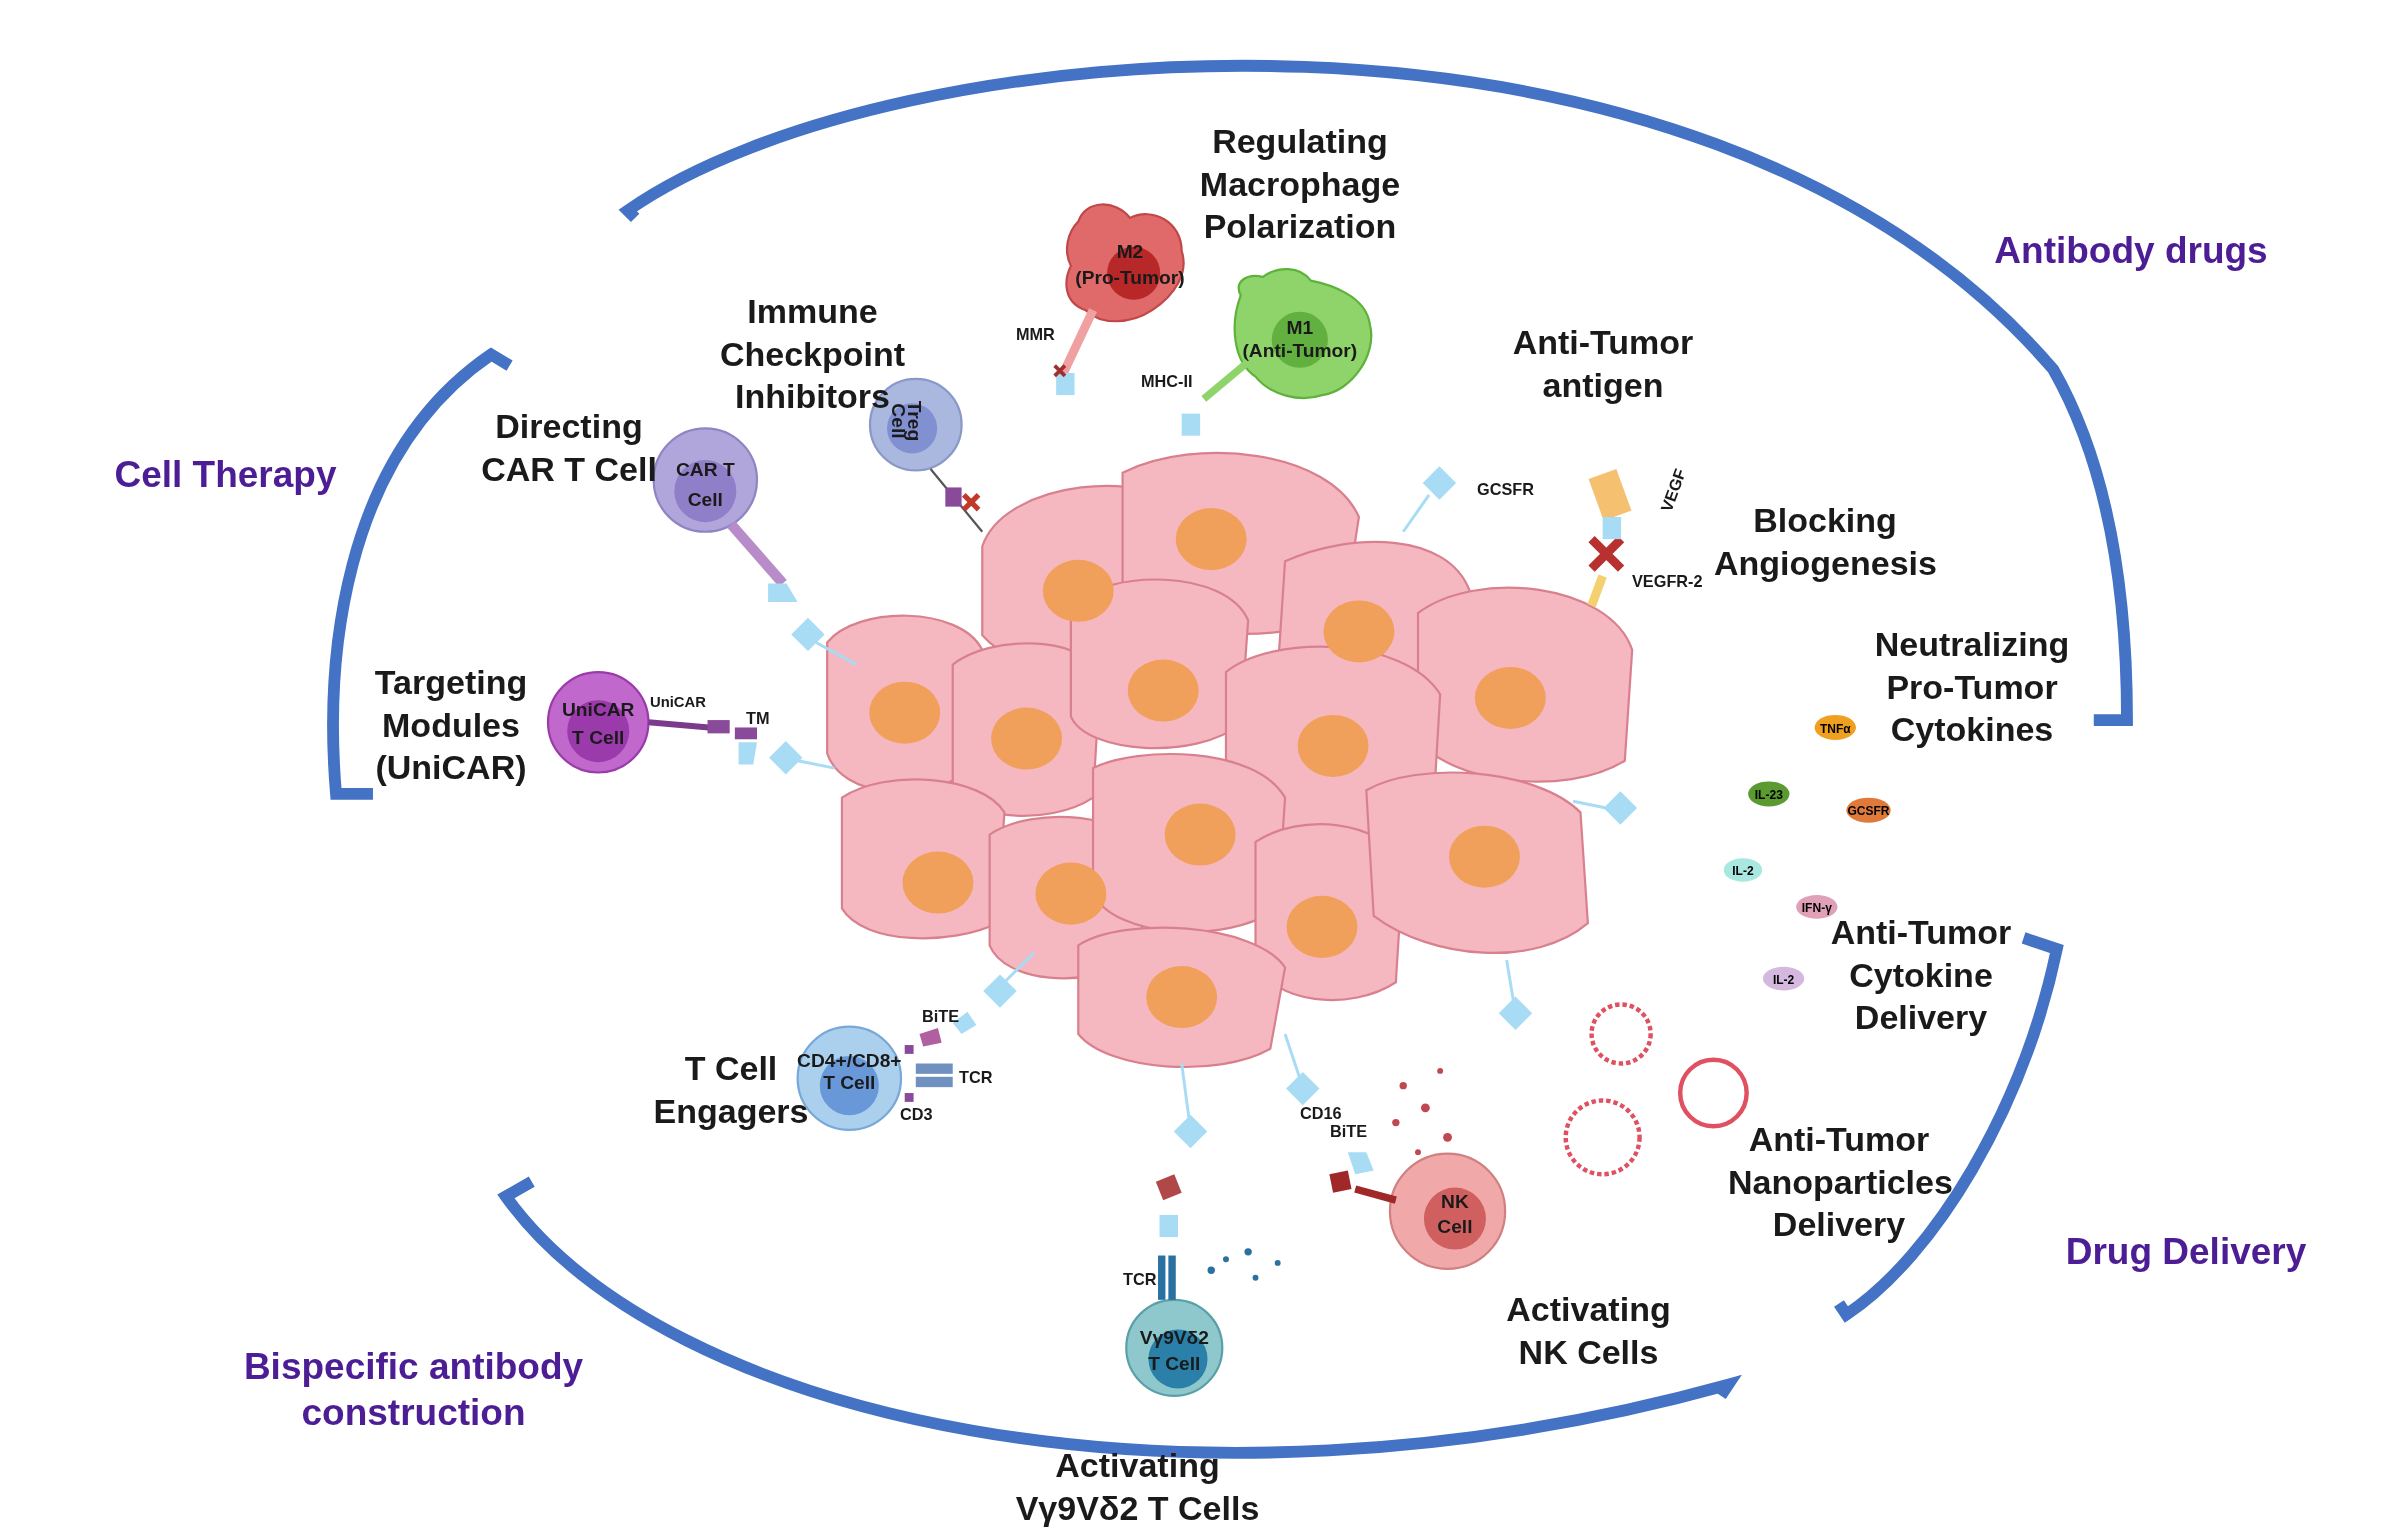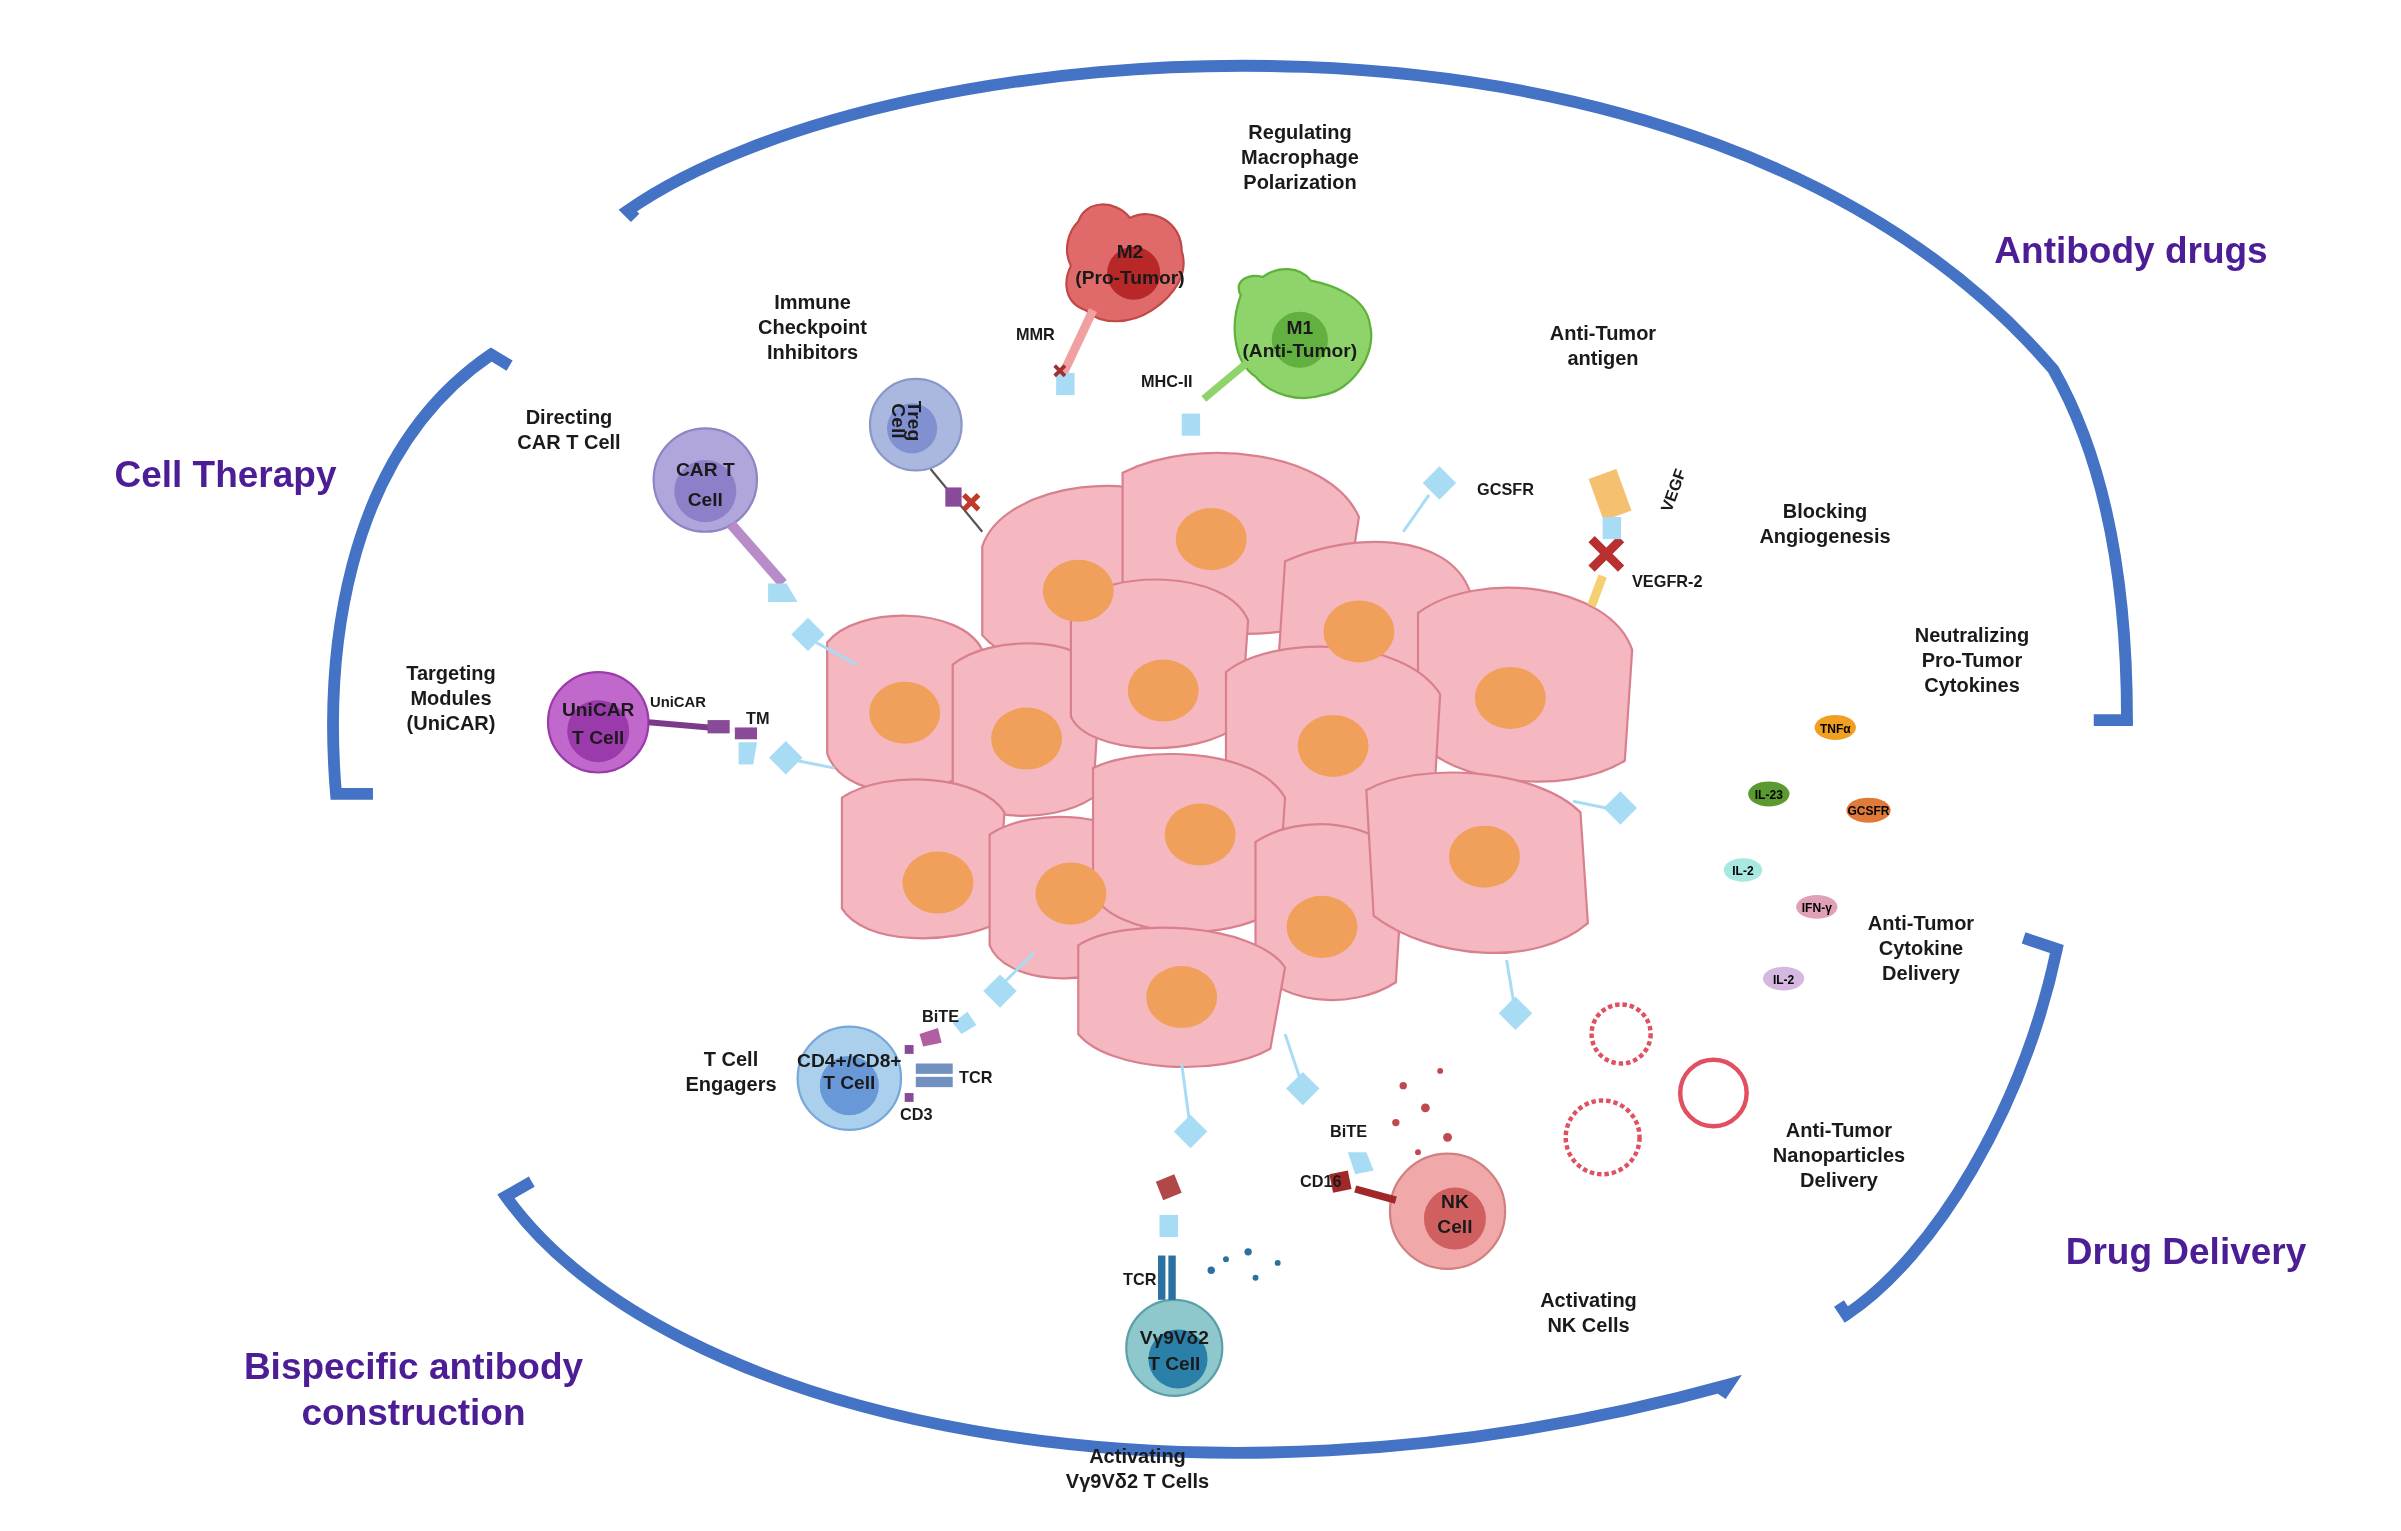--- a/index.html
+++ b/index.html
@@ -1,20 +1,20 @@
 <!DOCTYPE html>
 <html style="font-size:11.8px"><head>
 <meta charset="utf-8">
 <style>
   html,body{margin:0;padding:0;background:#ffffff;}
   body{width:2401px;height:1531px;position:relative;overflow:hidden;font-family:"Liberation Sans","DejaVu Sans",sans-serif;}
   svg{position:absolute;left:0;top:0;}
   .lbl{position:absolute;text-align:center;color:#1a1a1a;font-weight:bold;line-height:1.25;white-space:pre-line;}
   .sec{font-size:37px;font-weight:bold;color:#4c1d95;}
-  .sub{font-size:20px;}
+  .sub{font-size:34px;}
   .tiny{font-size:16.3px;font-weight:bold;}
   .cell-t{font-size:26px;font-weight:bold;text-anchor:middle;fill:#1a1a1a;}
 </style>
 </head>
 <body>
 
 <svg width="2401" height="1531" viewBox="0 0 3251 2073">
 
   <path d="M860 295 L850 285 C1200 40 2300 -60 2780 500 C2860 640 2880 820 2880 975 L2835 975" fill="none" stroke="#4472c4" stroke-width="16"></path>
   <path d="M690 495 L665 480 C460 620 440 900 455 1075 L505 1075" fill="none" stroke="#4472c4" stroke-width="16"></path>
@@ -245,14 +245,14 @@
 <div class="lbl tiny" style="left:1477px;top:479px;">GCSFR</div>
 <div class="lbl tiny" style="left:1632px;top:571px;">VEGFR-2</div>
 <div class="lbl tiny" style="left:1651px;top:480px;transform:rotate(-70deg);">VEGF</div>
 <div class="lbl tiny" style="left:650px;top:693px;font-size:14.8px;">UniCAR</div>
 <div class="lbl tiny" style="left:746px;top:708px;">TM</div>
 <div class="lbl tiny" style="left:922px;top:1006px;">BiTE</div>
 <div class="lbl tiny" style="left:959px;top:1067px;">TCR</div>
 <div class="lbl tiny" style="left:900px;top:1104px;">CD3</div>
 <div class="lbl tiny" style="left:1123px;top:1269px;">TCR</div>
 <div class="lbl tiny" style="left:1330px;top:1121px;">BiTE</div>
-<div class="lbl tiny" style="left:1300px;top:1171px;">CD16</div>
+<div class="lbl tiny" style="left:1300px;top:1103px;">CD16</div>
 
 
 </body></html>

